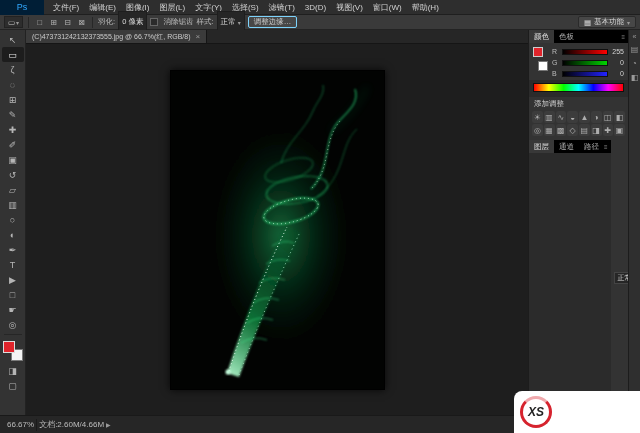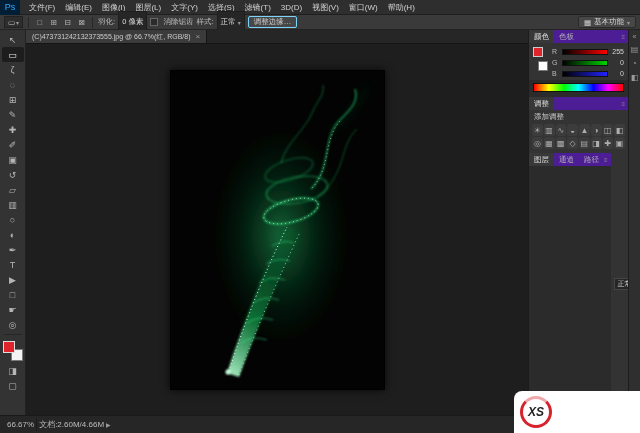--- a/index.html
+++ b/index.html
@@ -1,21 +1,21 @@
 <!DOCTYPE html>
 <html><head>
 <meta charset="utf-8">
 <style>
   *{margin:0;padding:0;box-sizing:border-box;font-family:"Liberation Sans","DejaVu Sans",sans-serif}
   html,body{width:640px;height:433px;overflow:hidden;background:#111}
   .app{position:relative;width:640px;height:433px;background:#323232;color:#c4c4c4;font-size:9px}
 
   
   .menubar{display:flex;align-items:center;height:15px;background:#2e2e2e;border-bottom:1px solid #1f1f1f}
-  .ps-logo{width:20px;height:15px;background:#001e36;color:#31a8ff;font-weight:normal;font-size:9px;display:flex;align-items:center;justify-content:center;margin-right:4px}
+  .ps-logo{width:44px;height:15px;background:#001e36;color:#31a8ff;font-weight:normal;font-size:9px;display:flex;align-items:center;justify-content:center;margin-right:4px}
   .menu-item{padding:0 5px;font-size:8px;color:#d2d2d2;white-space:nowrap}
 
   
   .optionsbar{display:flex;align-items:center;height:15px;background:#3a3a3a;border-bottom:1px solid #232323;padding:0 4px;gap:3px;font-size:7.5px}
   .opt-toolicon{display:flex;align-items:center;gap:1px;background:#2d2d2d;border:1px solid #222;height:12px;padding:0 3px;color:#ccc}
   .opt-sep{width:1px;height:11px;background:#272727;margin:0 2px}
   .mode-icon{width:11px;height:11px;display:flex;align-items:center;justify-content:center;color:#b5b5b5;font-size:8px}
   .opt-label{color:#bdbdbd;white-space:nowrap}
   .opt-field{background:#262626;border:1px solid #1e1e1e;height:11px;display:flex;align-items:center;padding:10px 3px;color:#ddd;white-space:nowrap}
   .opt-check{width:8px;height:8px;border:1px solid #666;background:#2b2b2b;display:inline-block;margin-right:2px}
@@ -38,21 +38,21 @@
   
   .canvas-col{flex:1;display:flex;flex-direction:column;background:#1e1e1e;min-width:0}
   .tabbar{height:14px;background:#262626;display:flex;border-bottom:1px solid #151515;flex:none}
   .doc-tab{display:flex;align-items:center;gap:5px;background:#3b3b3b;padding:0 6px;font-size:7px;color:#ccc;border-right:1px solid #151515;white-space:nowrap}
   .tab-close{color:#9a9a9a;font-size:8px}
   .canvas-space{flex:1;display:flex;align-items:flex-start;justify-content:center;padding-top:26px;overflow:hidden}
   .canvas-frame{border:1px solid #000;box-shadow:0 0 8px rgba(0,0,0,.8);flex:none;font-size:0}
 
   
   .dock{width:100px;background:#2b2b2b;border-left:1px solid #1c1c1c;display:flex;flex-direction:column;flex:none}
-  .panel-tabs{display:flex;height:13px;background:#4c1d95;align-items:stretch;flex:none}
+  .panel-tabs{display:flex;height:13px;background:#000000;align-items:stretch;flex:none}
   .panel-tab{padding:0 5px;display:flex;align-items:center;font-size:7.5px;color:#b5b5b5;white-space:nowrap}
   .panel-tab.active{background:#383838;color:#e0e0e0}
   .panel-tab-spacer{flex:1;display:flex;align-items:center;justify-content:flex-end;padding-right:3px;color:#8a8a8a;font-size:6px}
 
   .color-body{display:flex;gap:4px;padding:4px 4px 2px;background:#333}
   .mini-swatches{position:relative;width:15px;height:24px;flex:none}
   .mini-fg{position:absolute;top:0;left:0;width:10px;height:10px;background:#e0242b;border:1px solid #ccc;z-index:2}
   .mini-bg{position:absolute;bottom:0;right:0;width:10px;height:10px;background:#fff;border:1px solid #777}
   .slider-rows{flex:1;display:flex;flex-direction:column;gap:2px}
   .slider-row{display:flex;align-items:center;gap:3px;height:9px}
@@ -327,24 +327,20 @@
                 <span class="slider-label">B</span>
                 <div class="slider-track track-blue"></div>
                 <span class="slider-value">0</span>
               </div>
           </div>
         </div>
         <div class="spectrum"></div>
       </div>
 
       <div class="panel">
-        <div class="panel-tabs">
-          <div class="panel-tab active">调整</div>
-          <div class="panel-tab-spacer">≡</div>
-        </div>
         <div class="adj-subtitle">添加调整</div>
         <div class="adj-grid">
           <div class="adj-icon">
               <span>☀</span>
             </div>
             <div class="adj-icon">
               <span>▥</span>
             </div>
             <div class="adj-icon">
               <span>∿</span>

